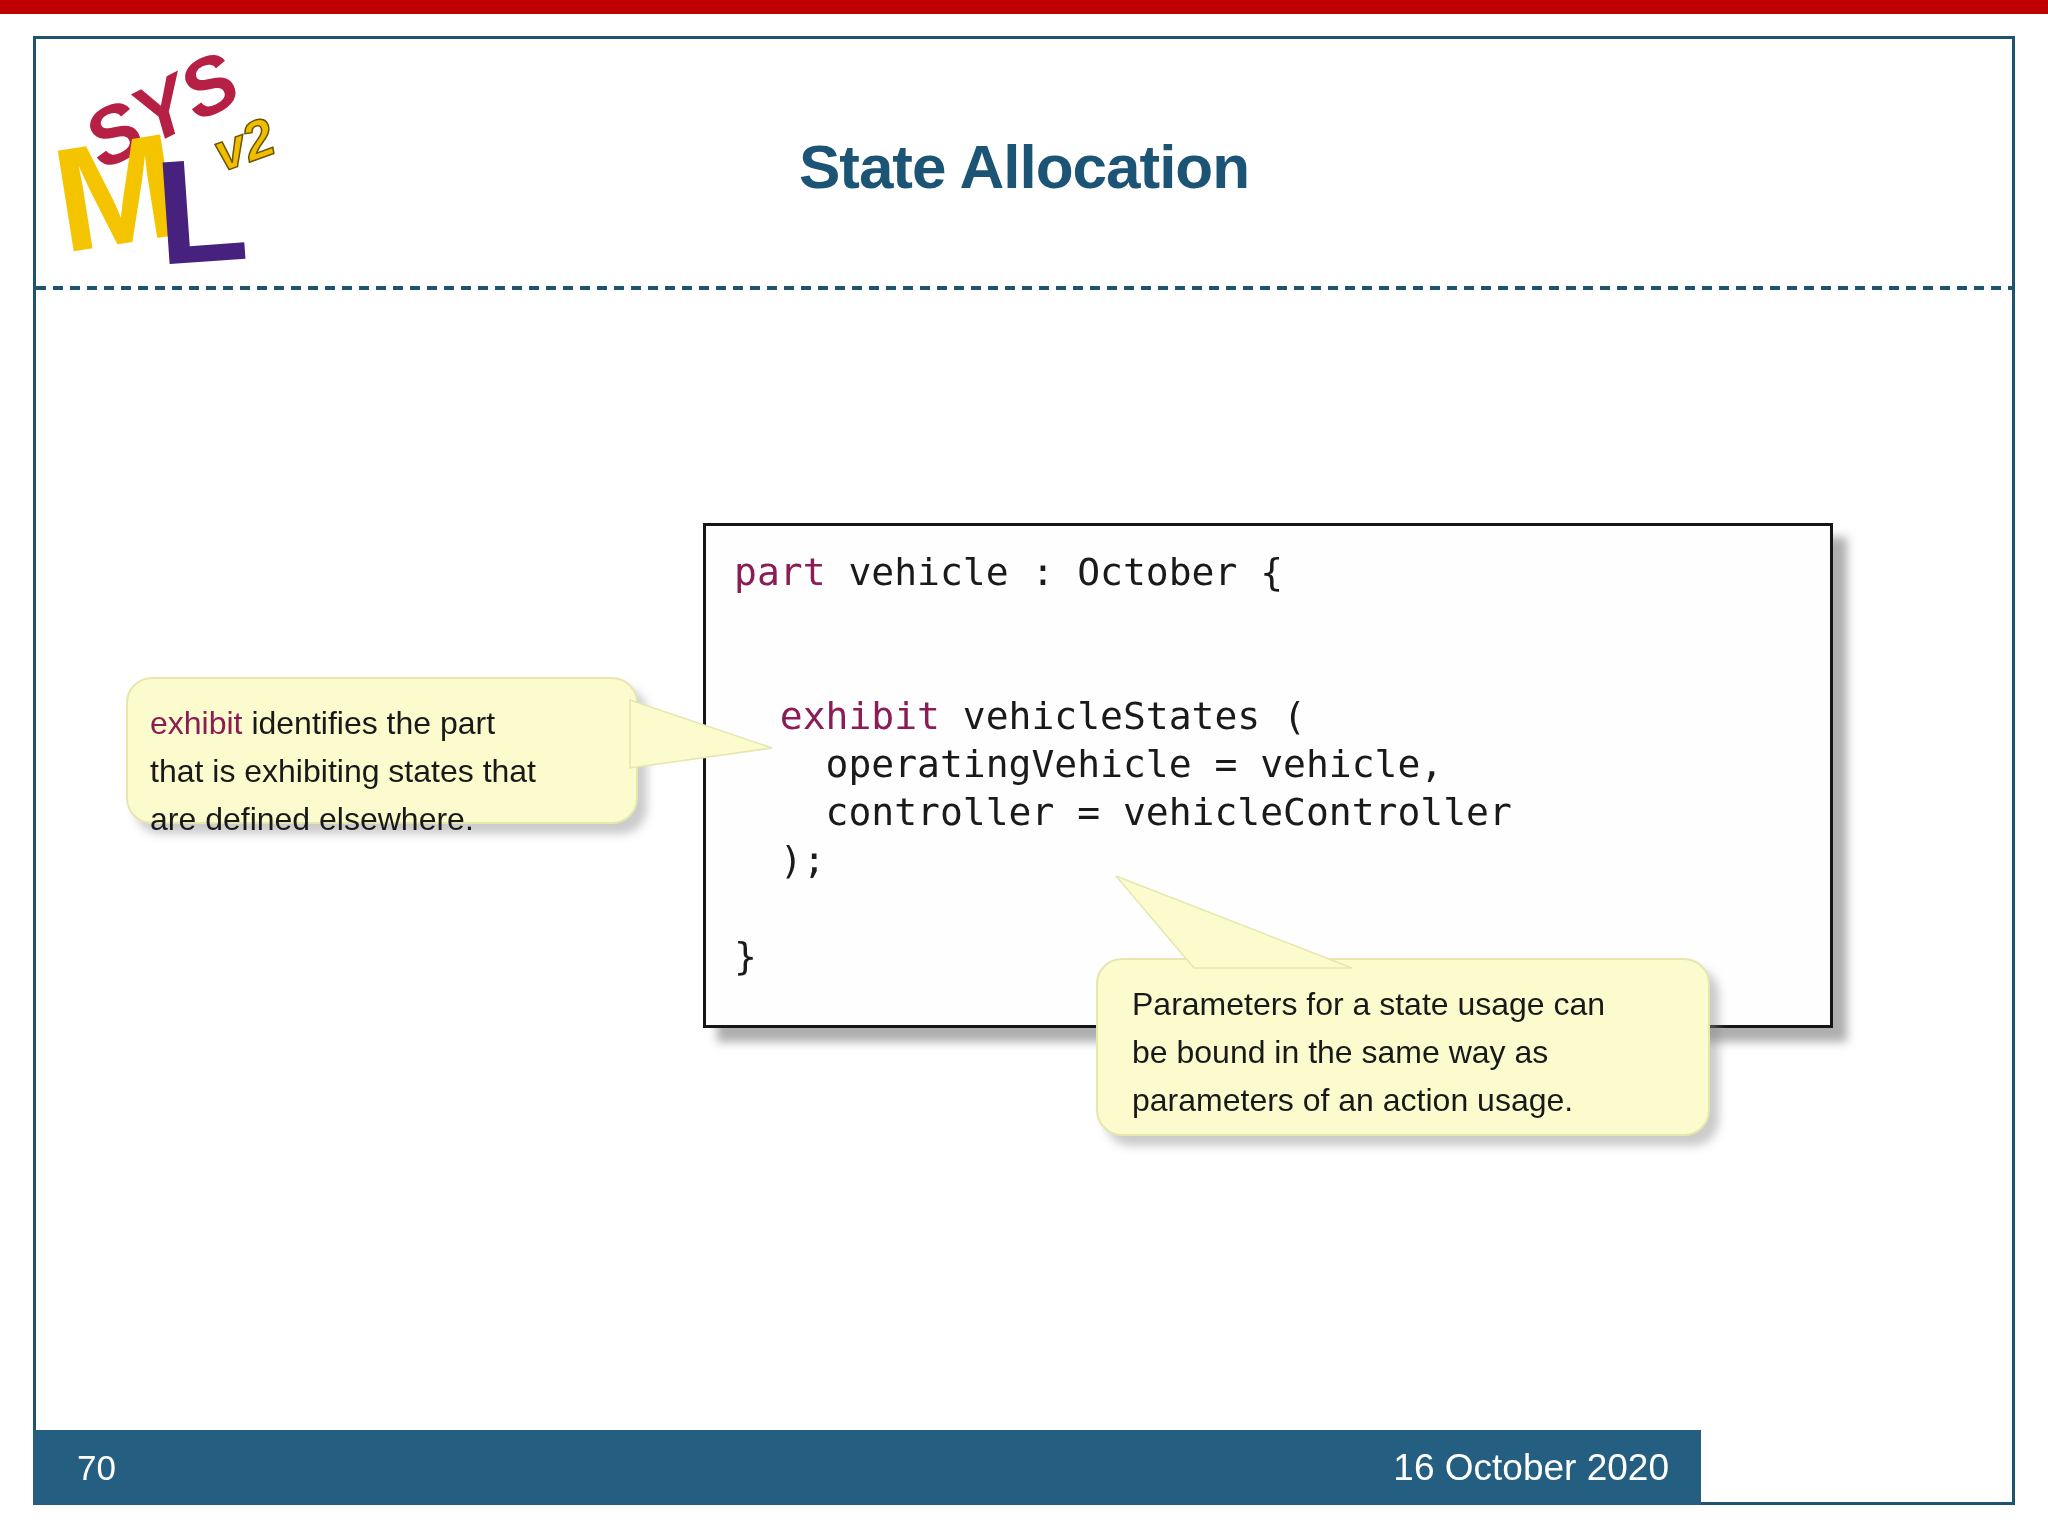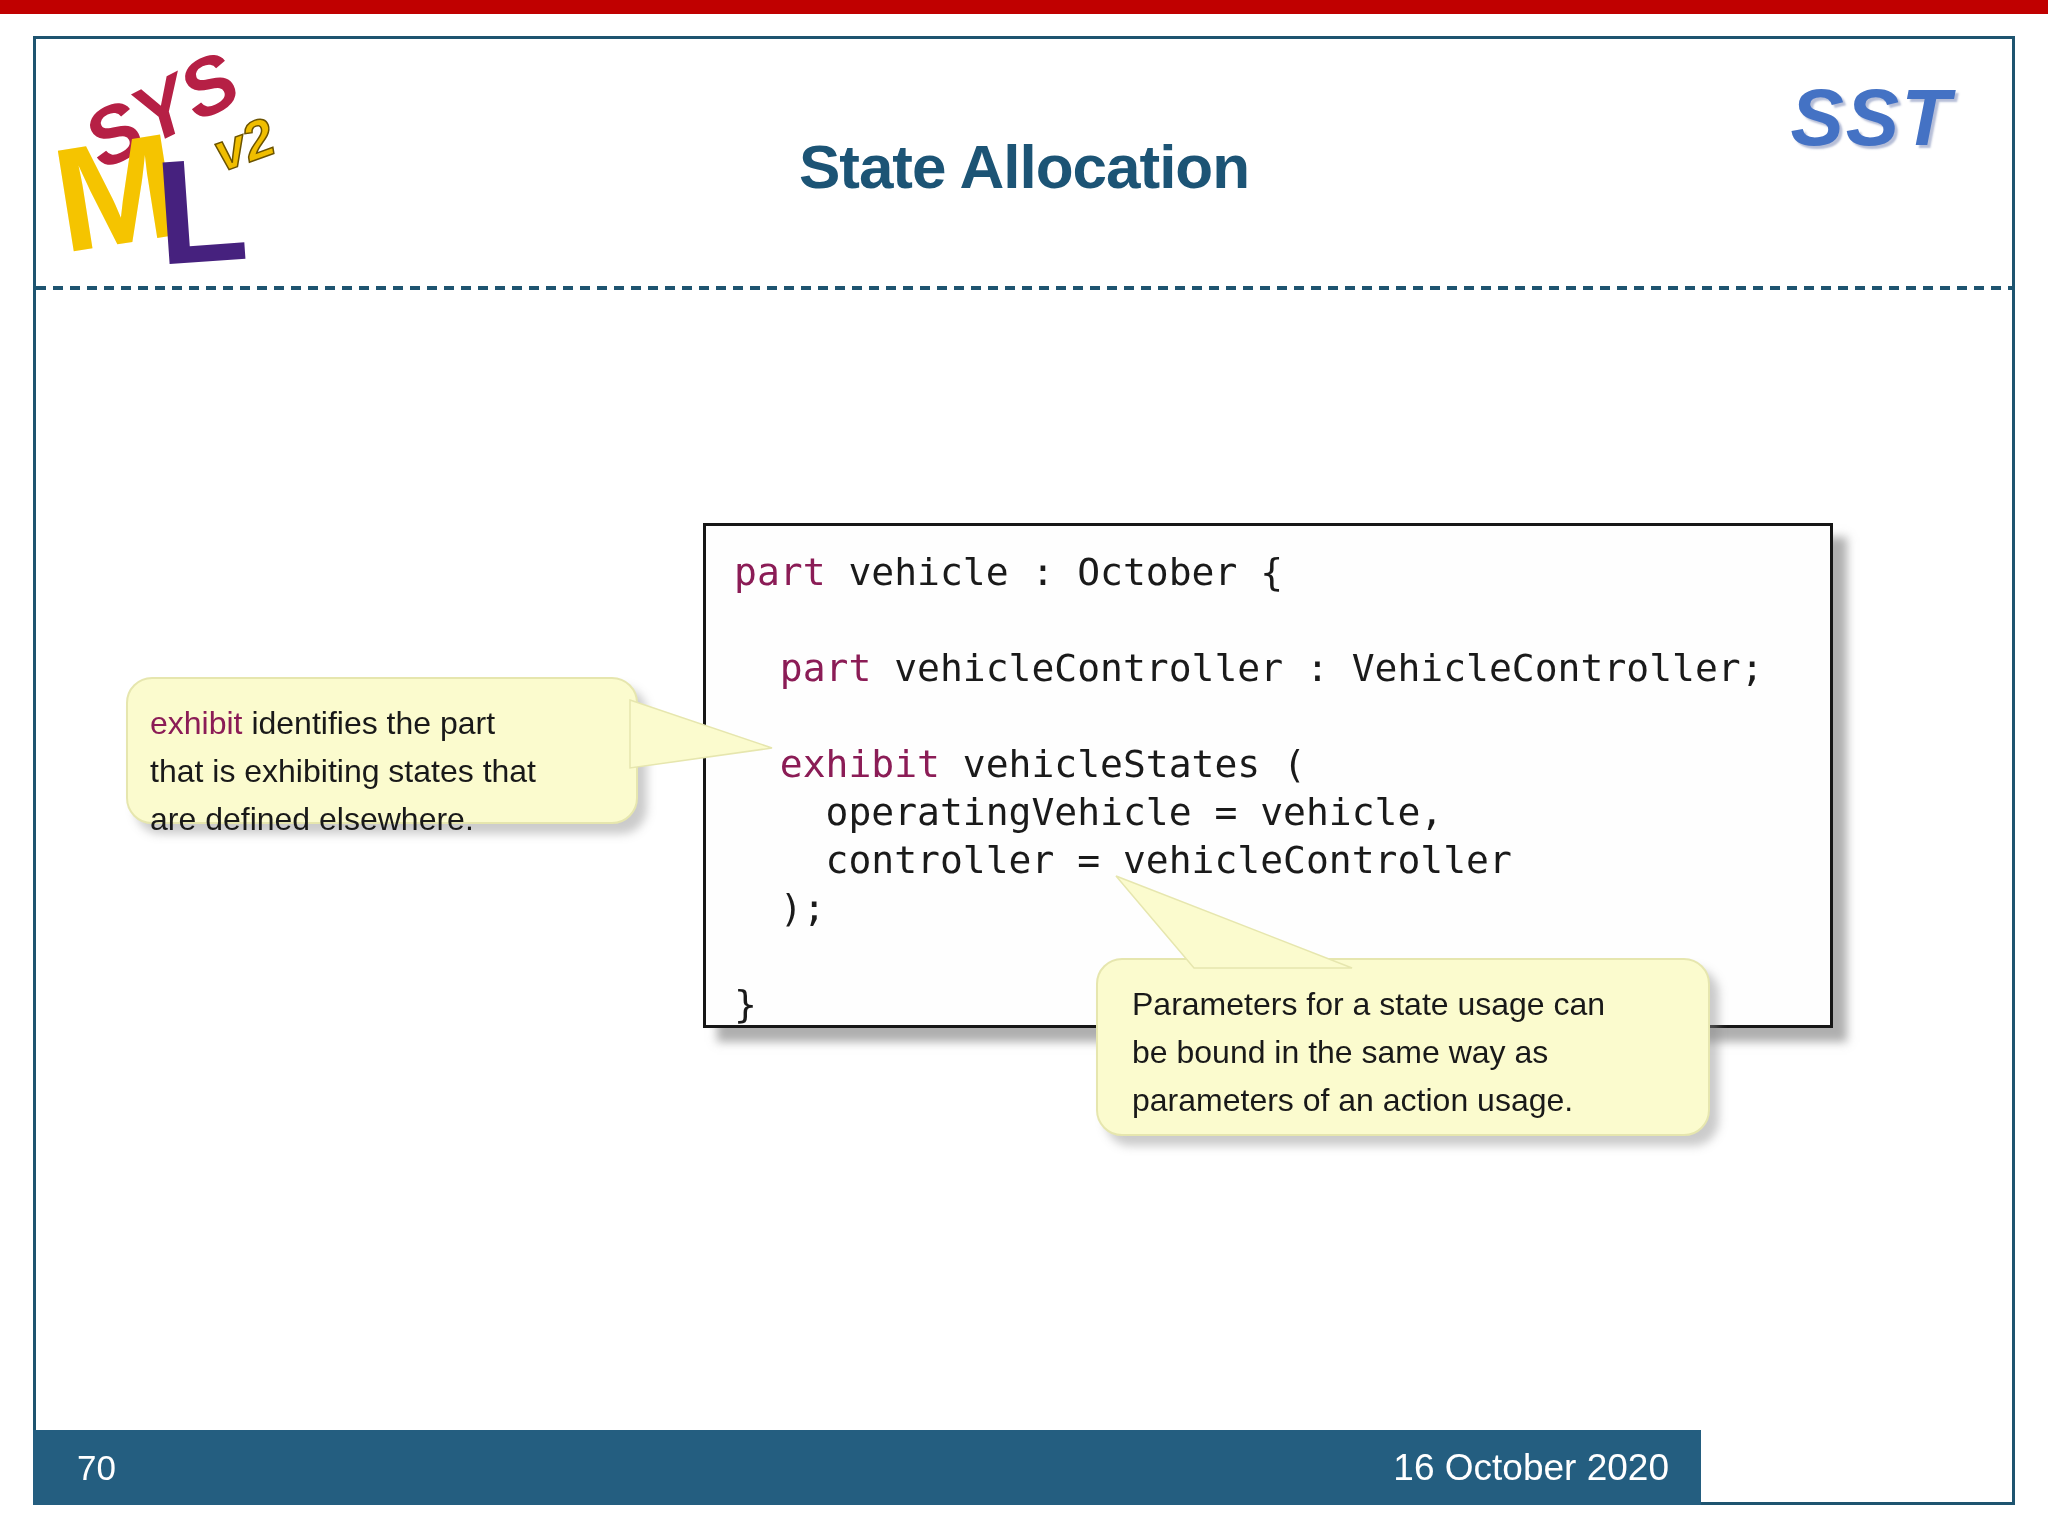--- a/index.html
+++ b/index.html
@@ -54,28 +54,26 @@
     <svg width="230" height="235" viewBox="0 0 230 235">
       <text x="30" y="86" transform="rotate(-27 115 70)" font-size="80" font-weight="bold" font-style="italic" fill="#B62045">SYS</text>
       <text x="0" y="196" transform="rotate(-9 60 150)" font-size="148" font-weight="bold" fill="#F5C400">M</text>
       <text x="100" y="214" transform="rotate(-4 140 160)" font-size="148" font-weight="bold" fill="#46217E">L</text>
       <text x="160" y="120" transform="rotate(-20 175 105)" font-size="54" font-weight="bold" font-style="italic" fill="#F0BE00" stroke="#6b5300" stroke-width="1.5">v2</text>
     </svg>
   </div>
 
   <div class="title">State Allocation</div>
 
-  <div class="brand">SST</div>
 
   <div class="divider"></div>
 
   <div class="codebox">
       <div class="tline"><span class="kw">part</span><span> vehicle : October {</span></div>
       <div class="tline"><span>&nbsp;</span></div>
-      <div class="tline"><span>  </span><span class="kw">part</span><span> vehicleController : VehicleController;</span></div>
       <div class="tline"><span>&nbsp;</span></div>
       <div class="tline"><span>  </span><span class="kw">exhibit</span><span> vehicleStates (</span></div>
       <div class="tline"><span>    operatingVehicle = vehicle,</span></div>
       <div class="tline"><span>    controller = vehicleController</span></div>
       <div class="tline"><span>  );</span></div>
       <div class="tline"><span>&nbsp;</span></div>
       <div class="tline"><span>}</span></div>
     </div>
 
   <div class="callout callout1">

